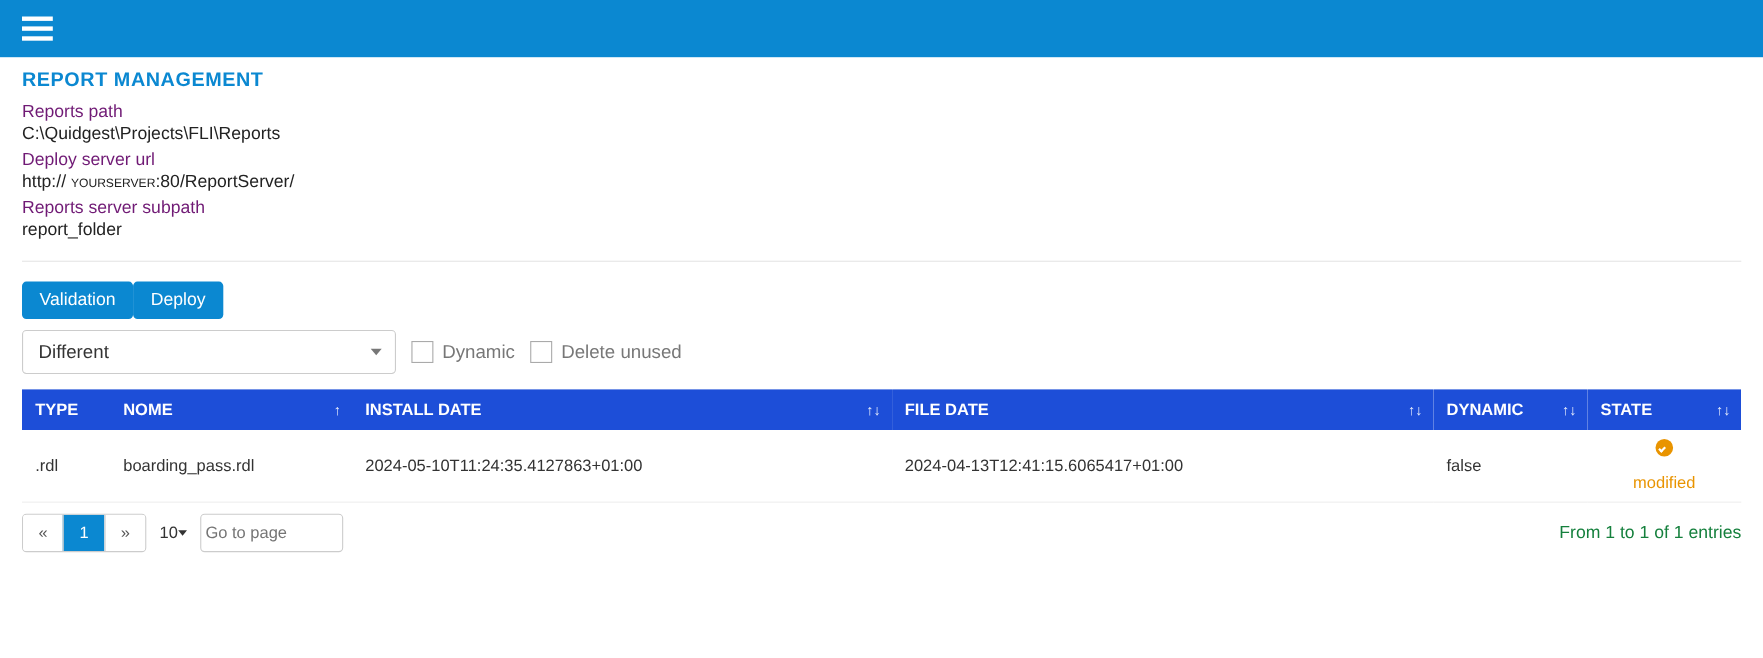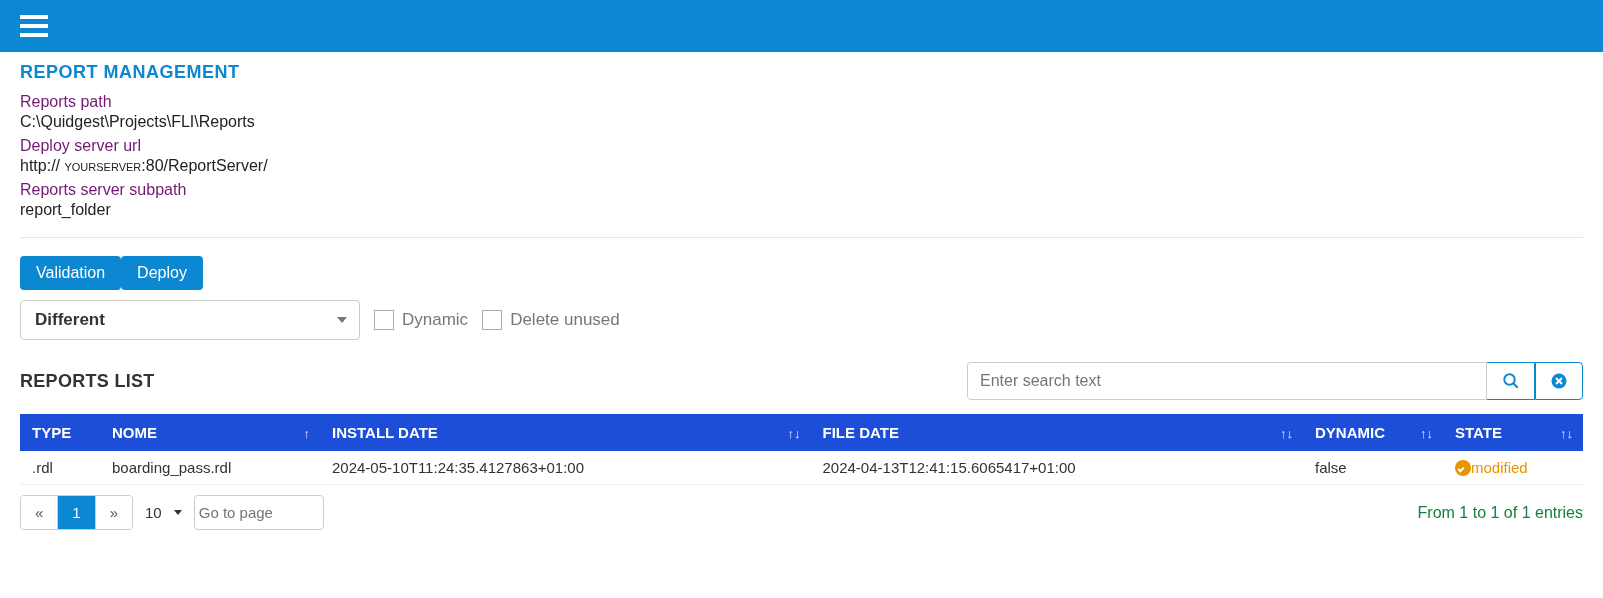--- a/index.html
+++ b/index.html
@@ -15,52 +15,52 @@
 
 .field-label { color: #701a75; font-size: 16px; margin-top: 6px; }
 .field-value { color: #222; font-size: 16px; margin-top: 2px; }
 
 .divider { border: none; border-top: 1px solid #e5e5e5; margin: 18px 0; }
 
 .btn-row { display: flex; gap: 0; margin-bottom: 10px; }
 .btn { background: #0b88d1; color: #fff; border: none; padding: 8px 16px; border-radius: 4px; font-size: 16px; cursor: pointer; }
 
 .filter-row { display: flex; align-items: center; gap: 14px; margin-top: 8px; }
-.select { position: relative; width: 340px; border: 1px solid #ccc; border-radius: 4px; padding: 9px 45px 9px 14px; font-size: 17px; color: #333; background: #fff; cursor: pointer; font-weight: bold; }
+.select { position: relative; width: 340px; border: 1px solid #ccc; border-radius: 4px; padding: 9px 45px 9px 14px; font-size: 17px; color: #333; background: #fff; cursor: pointer; }
 .select .caret { position: absolute; right: 12px; top: 50%; transform: translateY(-50%); width: 0; height: 0; border-left: 5px solid transparent; border-right: 5px solid transparent; border-top: 6px solid #777; }
 
 .checkbox-wrap { display: flex; align-items: center; gap: 8px; color: #777; font-size: 17px; }
 .checkbox-box { width: 20px; height: 20px; border: 1px solid #aaa; background: #fff; cursor: pointer; }
 
 .list-header-row { display: flex; align-items: center; justify-content: space-between; margin-top: 22px; }
 .list-title { font-weight: 700; font-size: 18px; letter-spacing: 0.3px; }
 
 .search-group { display: flex; align-items: stretch; }
 .search-input { width: 520px; border: 1px solid #ccc; border-radius: 4px 0 0 4px; padding: 9px 12px; font-size: 16px; outline: none; }
 .icon-btn { border: 1px solid #0b88d1; background: #fff; color: #0b88d1; width: 48px; display: flex; align-items: center; justify-content: center; cursor: pointer; border-left: none; }
 .icon-btn:first-of-type { border-radius: 0; }
 .icon-btn:last-of-type { border-radius: 0 4px 4px 0; border-left: 1px solid #0b88d1; }
 
 table { width: 100%; border-collapse: collapse; margin-top: 14px; }
 thead th { background: #1d4ed8; color: #fff; text-align: left; padding: 10px 12px; font-weight: 600; font-size: 15px; position: relative; }
 thead th .sort { position: absolute; right: 10px; top: 50%; transform: translateY(-50%); font-size: 13px; opacity: 0.9; }
 tbody td { padding: 8px 12px; border-bottom: 1px solid #eee; font-size: 15px; }
 
-.state-cell { color: #e99400; display: flex; align-items: center; gap: 0; }
+.state-cell { color: #e99400; display: flex; align-items: center; gap: 16px; flex-direction: column; }
 .state-badge { width: 16px; height: 16px; background: #e99400; border-radius: 50%; position: relative; }
 .state-badge::after { content: ""; position: absolute; left: 3px; top: 7px; width: 4px; height: 2px; border-left: 2px solid #fff; border-bottom: 2px solid #fff; transform: rotate(-45deg); }
 
 .pager-row { display: flex; align-items: center; justify-content: space-between; margin-top: 10px; }
 .pager-left { display: flex; align-items: center; gap: 12px; }
 .pager { display: flex; border: 1px solid #ccc; border-radius: 4px; overflow: hidden; }
 .pager button { border: none; background: #fff; padding: 8px 14px; font-size: 15px; cursor: pointer; color: #555; }
 .pager button.active { background: #0b88d1; color: #fff; }
 .pager button + button { border-left: 1px solid #ccc; }
 
-.page-size { font-size: 15px; display: flex; align-items: center; gap: 12px; cursor: pointer; }
+.page-size { font-size: 15px; display: flex; align-items: center; gap: 0; cursor: pointer; }
 .page-size .caret { width: 0; height: 0; border-left: 4px solid transparent; border-right: 4px solid transparent; border-top: 5px solid #333; }
 
 .goto-input { border: 1px solid #ccc; border-radius: 4px; padding: 8px 4px; font-size: 15px; width: 130px; }
 
 .pager-info { color: #15803d; font-size: 16px; }
 
 .smallcaps { font-variant: small-caps; }
 </style>
 </head>
 <body>
@@ -103,39 +103,20 @@
     <div class="checkbox-wrap">
       <div class="checkbox-box"></div>
       <span>Dynamic</span>
     </div>
     <div class="checkbox-wrap">
       <div class="checkbox-box"></div>
       <span>Delete unused</span>
     </div>
   </div>
 
-  <div class="list-header-row">
-    <div class="list-title">REPORTS LIST</div>
-    <div class="search-group">
-      <input class="search-input" type="text" placeholder="Enter search text" style="">
-      <button class="icon-btn">
-        <svg width="18" height="18" viewBox="0 0 24 24" fill="none" stroke="#0b88d1" stroke-width="2.5">
-            <circle cx="10" cy="10" r="7"></circle>
-            <line x1="15" y1="15" x2="21" y2="21"></line>
-          </svg>
-      </button>
-      <button class="icon-btn">
-        <svg width="18" height="18" viewBox="0 0 24 24" fill="#0b88d1">
-            <circle cx="12" cy="12" r="10"></circle>
-            <line x1="8" y1="8" x2="16" y2="16" stroke="#fff" stroke-width="2.5"></line>
-            <line x1="16" y1="8" x2="8" y2="16" stroke="#fff" stroke-width="2.5"></line>
-          </svg>
-      </button>
-    </div>
-  </div>
 
   <table>
     <thead>
       <tr>
         <th style="width:80px"><span>TYPE</span></th>
         <th style="width:220px"><span>NOME</span><span class="sort">↑</span></th>
         <th><span>INSTALL DATE</span><span class="sort">↑↓</span></th>
         <th><span>FILE DATE</span><span class="sort">↑↓</span></th>
         <th style="width:140px"><span>DYNAMIC</span><span class="sort">↑↓</span></th>
         <th style="width:140px"><span>STATE</span><span class="sort">↑↓</span></th>

